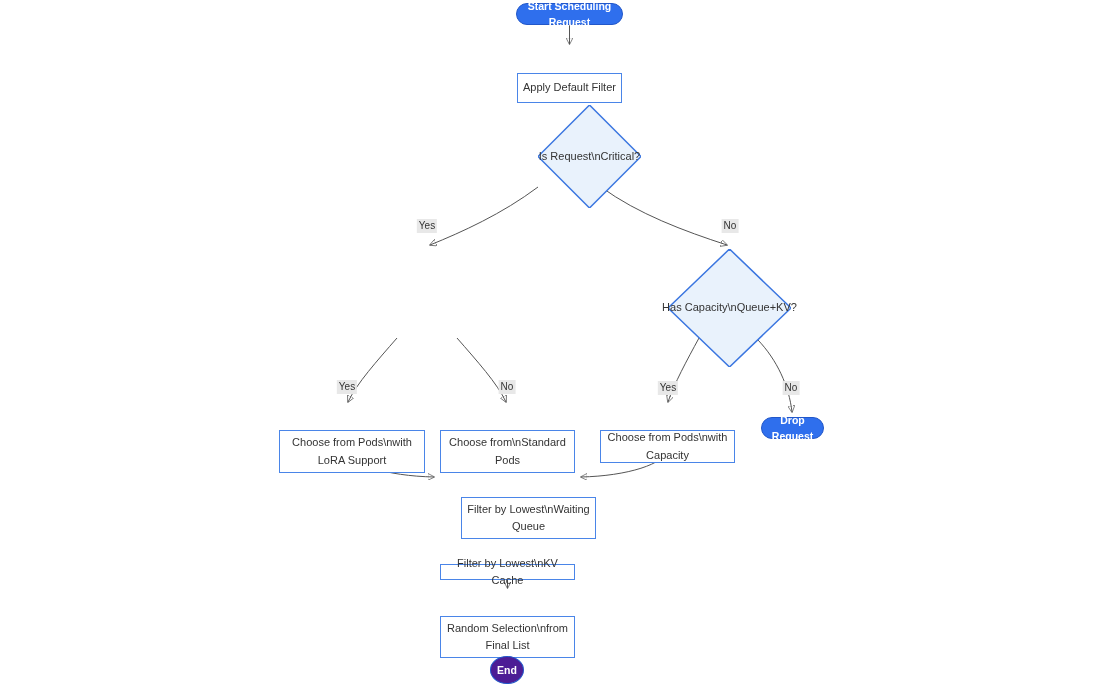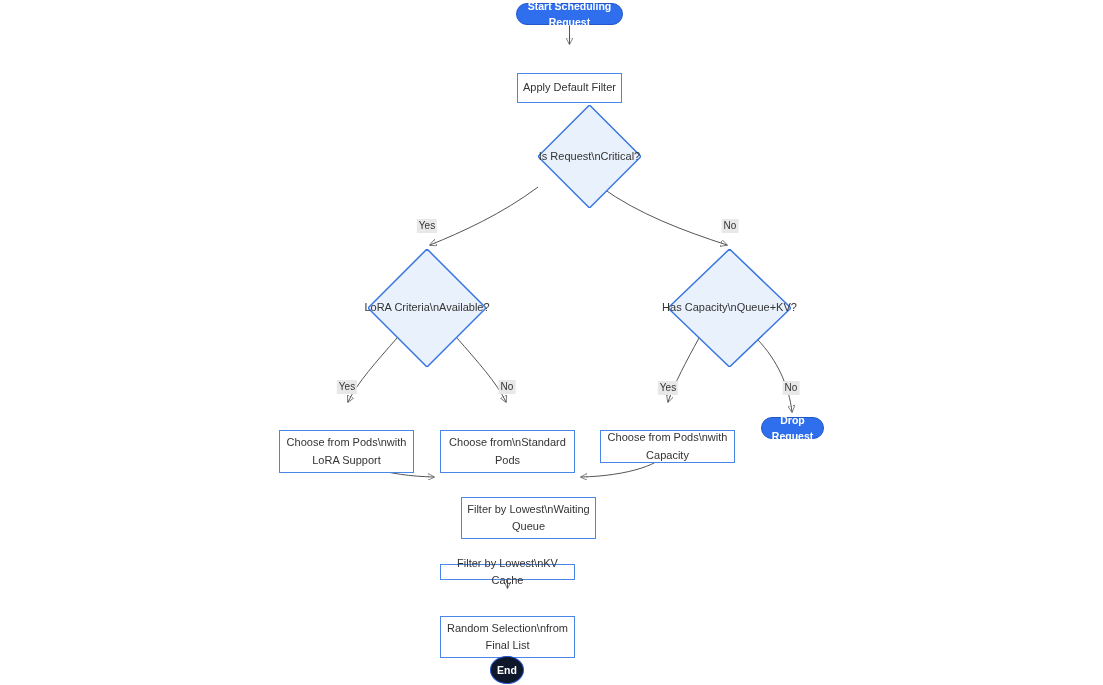--- a/index.html
+++ b/index.html
@@ -59,21 +59,21 @@
     position: absolute;
     left: 0; top: 0;
     width: 100%; height: 100%;
   }
   .node.diamond .diamond-label {
     position: relative;
     white-space: nowrap;
     z-index: 2;
   }
   .node.ellipse {
-    background: #0f172a;
+    background: #4c1d95;
     border: 1px solid #2257c9;
     border-radius: 50%;
     color: #ffffff;
     font-weight: 600;
     font-size: 10.5px;
   }
   .edge-label {
     position: absolute;
     transform: translate(-50%, -50%);
     background: #e8e8e8;
@@ -119,35 +119,29 @@
     <span>Apply Default Filter</span>
   </div>
 
   <div class="node diamond" style="left:518px; top:105px; width:103px; height:103px;margin-left:20px;">
     <svg viewBox="0 0 100 100" preserveAspectRatio="none">
       <polygon points="50,0 100,50 50,100 0,50" fill="#e9f2fc" stroke="#3b76e0" stroke-width="1.5" vector-effect="non-scaling-stroke"></polygon>
     </svg>
     <span class="diamond-label">Is Request\nCritical?</span>
   </div>
 
-  <div class="node diamond" style="left:368px; top:249px; width:118px; height:118px;">
-    <svg viewBox="0 0 100 100" preserveAspectRatio="none">
-      <polygon points="50,0 100,50 50,100 0,50" fill="#e9f2fc" stroke="#3b76e0" stroke-width="1.5" vector-effect="non-scaling-stroke"></polygon>
-    </svg>
-    <span class="diamond-label">LoRA Criteria\nAvailable?</span>
-  </div>
 
   <div class="node diamond" style="left:668px; top:249px; width:123px; height:118px;">
     <svg viewBox="0 0 100 100" preserveAspectRatio="none">
       <polygon points="50,0 100,50 50,100 0,50" fill="#e9f2fc" stroke="#3b76e0" stroke-width="1.5" vector-effect="non-scaling-stroke"></polygon>
     </svg>
     <span class="diamond-label">Has Capacity\nQueue+KV?</span>
   </div>
 
-  <div class="node rect" style="left:279px; top:406px; width:135px; height:43px;">
+  <div class="node rect" style="left:279px; top:406px; width:146px; height:43px;">
     <span>Choose from Pods\nwith LoRA Support</span>
   </div>
 
   <div class="node rect" style="left:440px; top:406px; width:135px; height:43px;">
     <span>Choose from\nStandard Pods</span>
   </div>
 
   <div class="node rect" style="left:600px; top:406px; width:135px; height:33px;">
     <span>Choose from Pods\nwith Capacity</span>
   </div>

